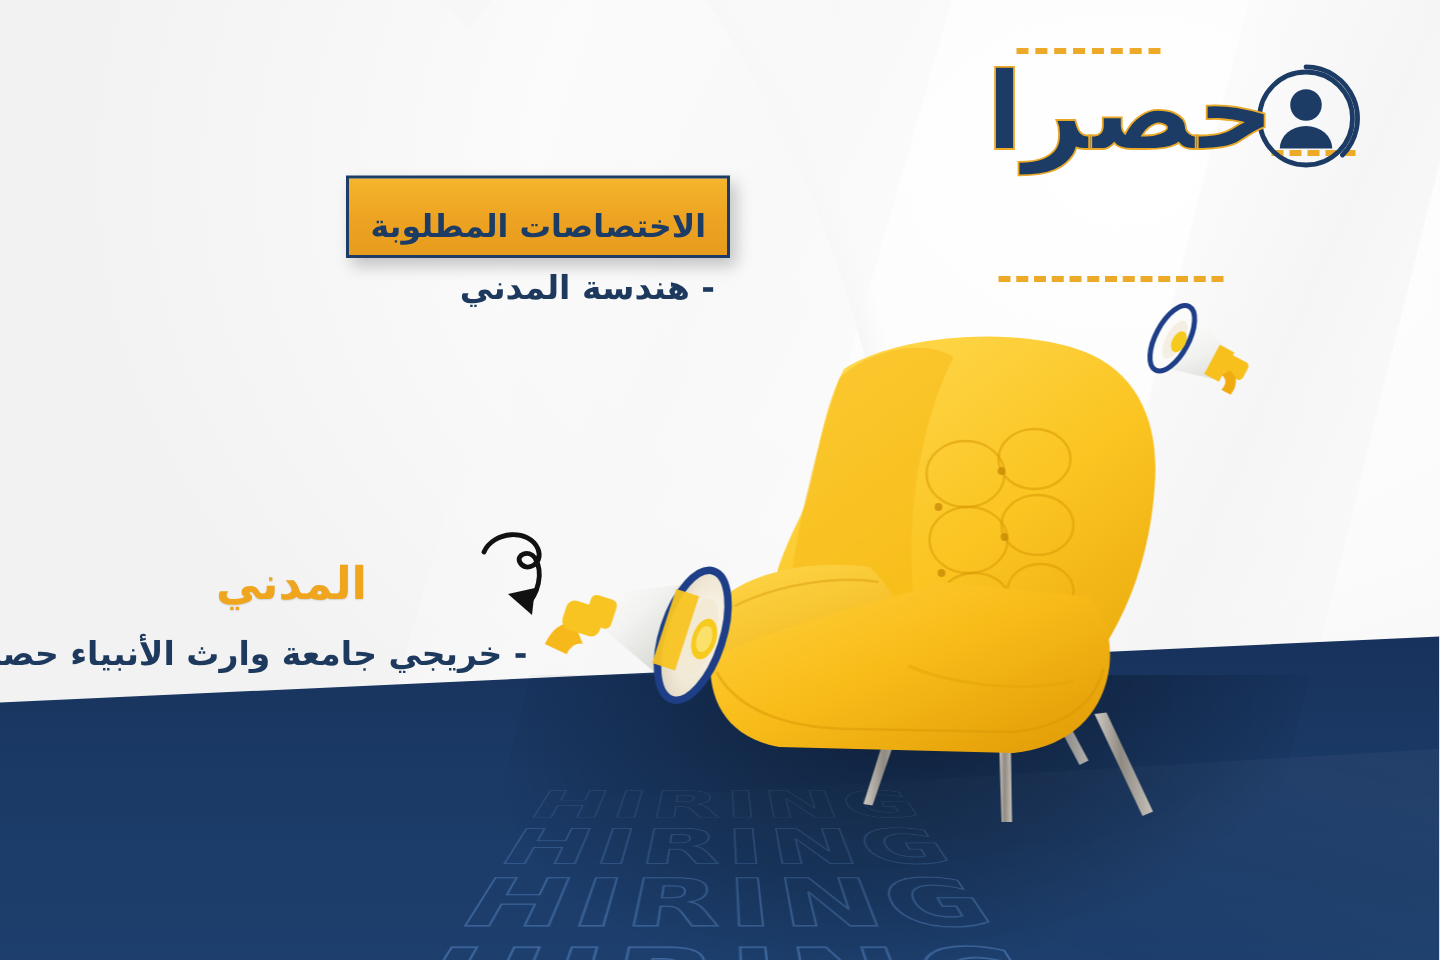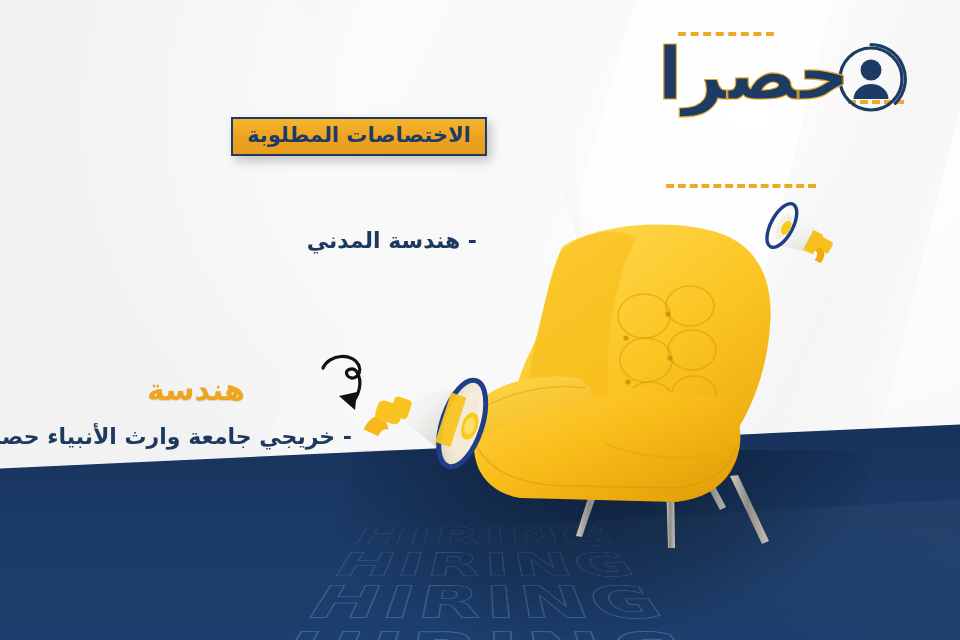--- a/index.html
+++ b/index.html
@@ -177,38 +177,37 @@
     border-top: 4px dashed #eda928;
   }
   .dash-1 { right: 138px; top: 18px; width: 96px; }
   .dash-2 { right: 8px;  top: 86px;  width: 56px; }
   .dash-3 { right: 96px; top: 170px; width: 150px; }
 
   
   .banner {
     position: absolute;
     right: 473px; top: 117px;
-    padding: 4px 14px 7px;
+    padding: 20px 14px 7px;
     background: linear-gradient(180deg, #f5b52c 0%, #eda221 55%, #e79c1d 100%);
     border: 2px solid #1c3c66;
     color: #1c3c66;
     font-size: 21px;
     font-weight: 700;
     letter-spacing: 0.2px;
     box-shadow: 4px 5px 10px rgba(0,0,0,0.22);
     white-space: nowrap;
   }
   .spec-item {
     position: absolute;
     right: 483px; top: 180px;
     color: #1d3a5e;
     font-size: 22px;
     font-weight: 600;
     white-space: nowrap;
-    margin-top: 48px;
   }
 
   
   .cond-title {
     position: absolute;
     right: 715px; top: 372px;
     color: #f0a51f;
     font-size: 30px;
     font-weight: 700;
     white-space: nowrap;
@@ -384,20 +383,20 @@
       <circle cx="37" cy="28" r="10.5" fill="#1c3c66"></circle>
       <path d="M19.5 57 a17.5 15 0 0 1 35 0 Z" fill="#1c3c66"></path>
     </svg>
 
     <div class="logo-word logo-word-1">حصرا</div>
   </div>
 
   <div class="banner">الاختصاصات المطلوبة</div>
   <div class="spec-item">- هندسة المدني</div>
 
-  <div class="cond-title">هندسة</div>
+  <div class="cond-title">المدني</div>
   <div class="cond-item">- خريجي جامعة وارث الأنبياء حصراً</div>
   <svg class="curly-arrow" viewBox="0 0 62 72">
     <path d="M10 20 C16 6 40 4 46 18 C50 28 38 34 34 27 C31 22 40 18 44 24 C50 34 46 48 38 56" fill="none" stroke="#111111" stroke-width="3.2" stroke-linecap="round"></path>
     <path d="M26 48 L42 62 L44 44 Z" fill="#111111"></path>
   </svg>
 
 </div>
 
 </body></html>

